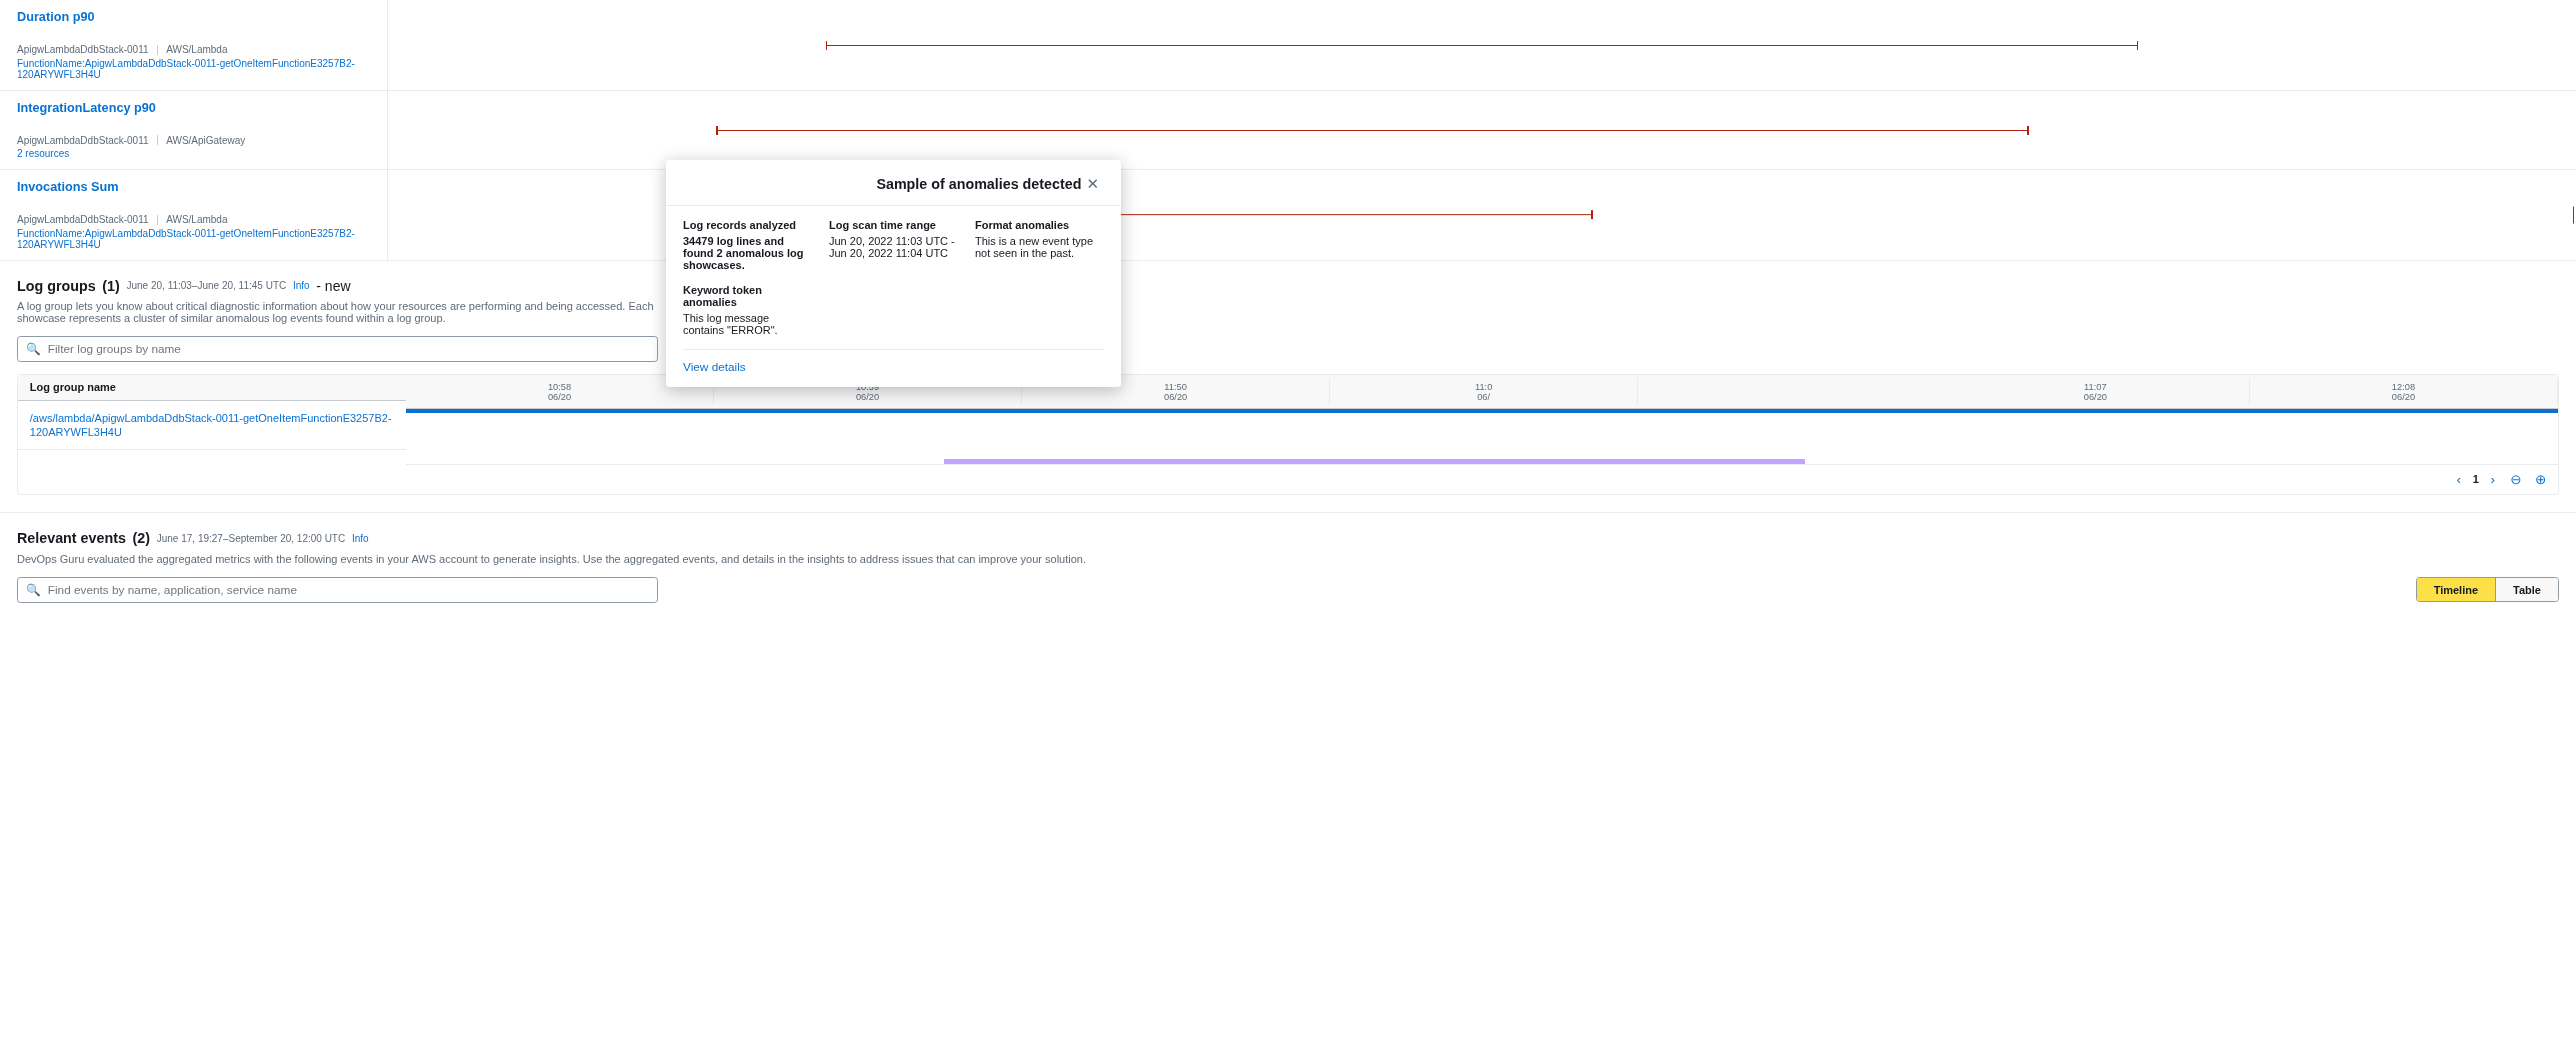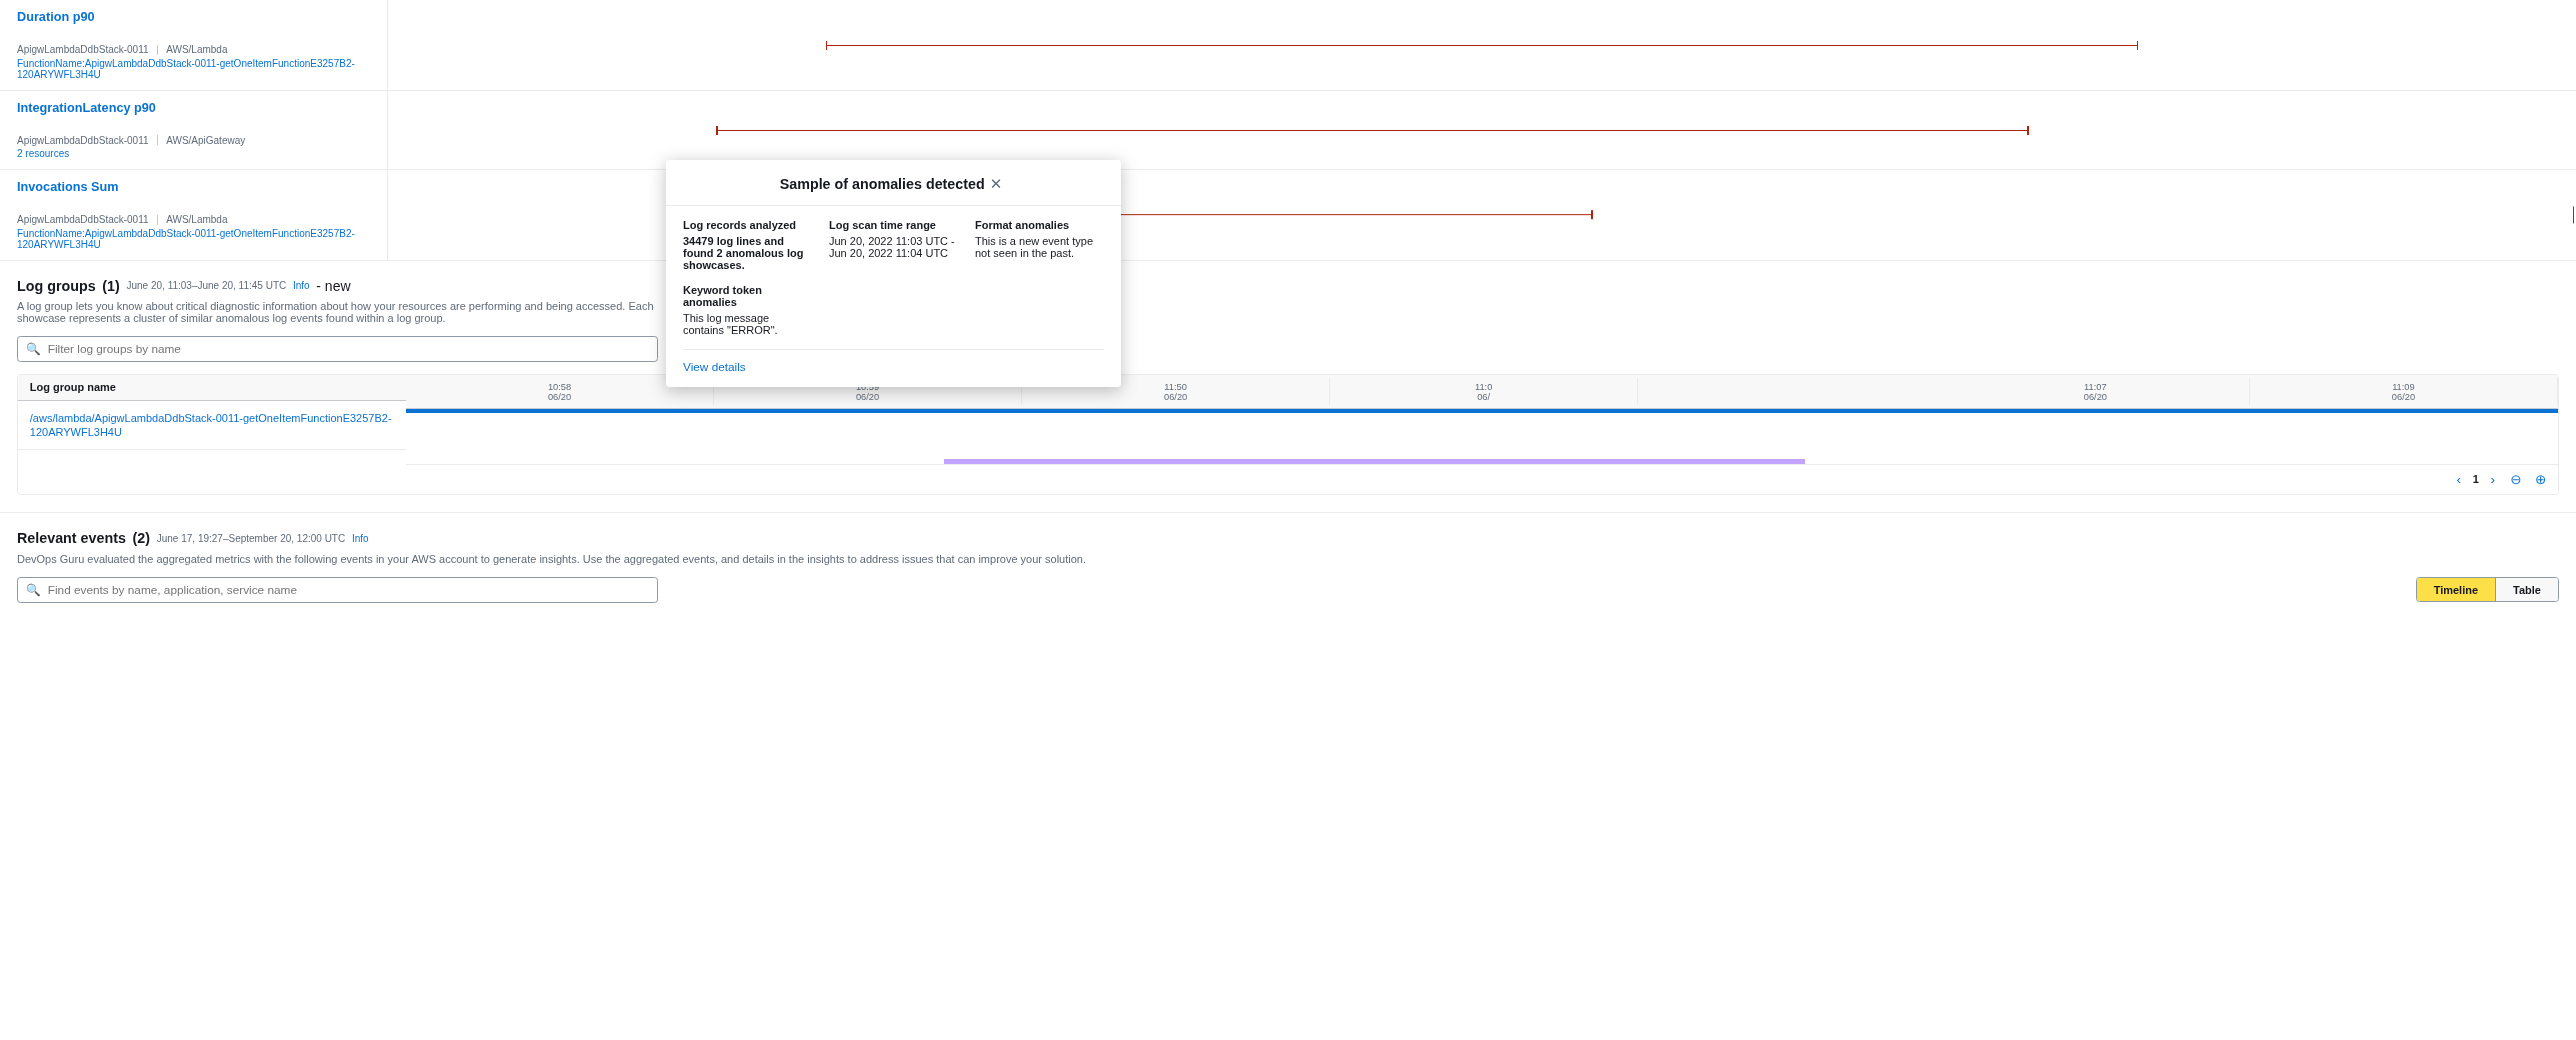--- a/index.html
+++ b/index.html
@@ -314,21 +314,21 @@
       width: 455px;
       background: #fff;
       border-radius: 3.4px;
       box-shadow: 0 3.4px 17px rgba(0,0,0,0.25);
       z-index: 200;
       padding: 0;
     }
 
     .modal-header {
       display: flex;
-      justify-content: center;
+      justify-content: flex-end;
       align-items: center;
       padding: 13.5px 17px 10px;
       border-bottom: 0.8px solid #e9ebed;
     }
 
     .modal-title {
       font-size: 14.3px;
       font-weight: 700;
       color: #16191f;
     }
@@ -536,21 +536,21 @@
           <div class="chart-time-cell">
             <div>11:0</div>
             <div class="date-line">06/</div>
           </div>
           <div style="flex:1;"></div>
           <div class="chart-time-cell">
             <div>11:07</div>
             <div class="date-line">06/20</div>
           </div>
           <div class="chart-time-cell">
-            <div>11:09</div>
+            <div>12:08</div>
             <div class="date-line">06/20</div>
           </div>
         </div>
 
         <div style="height:3.4px; background:#0972d3; margin:0;"></div>
 
         <div class="chart-bar-area">
           <div class="highlight-bar"></div>
         </div>
 

